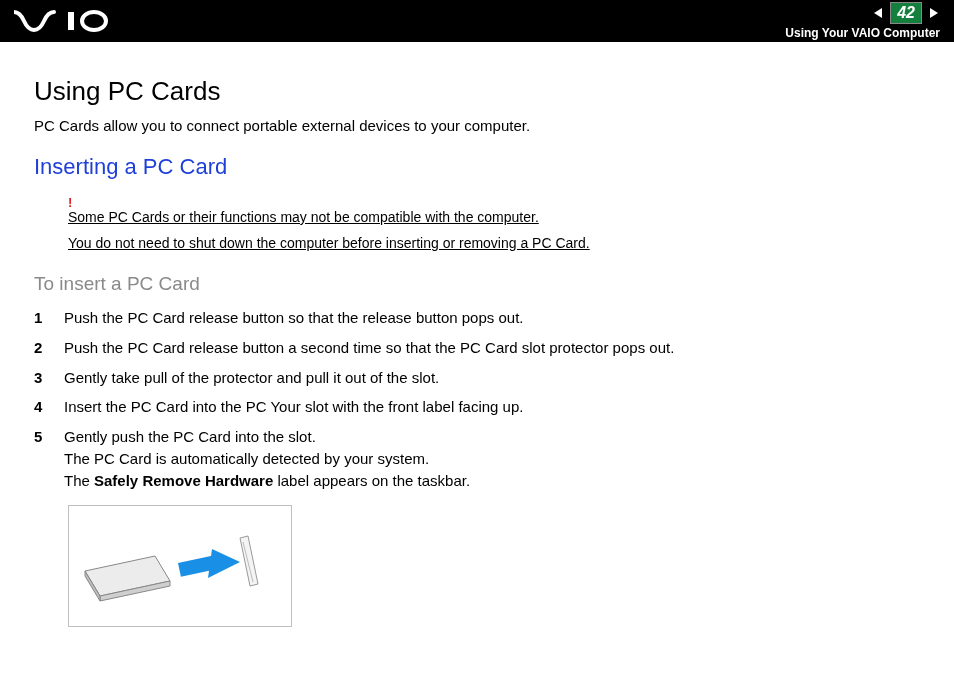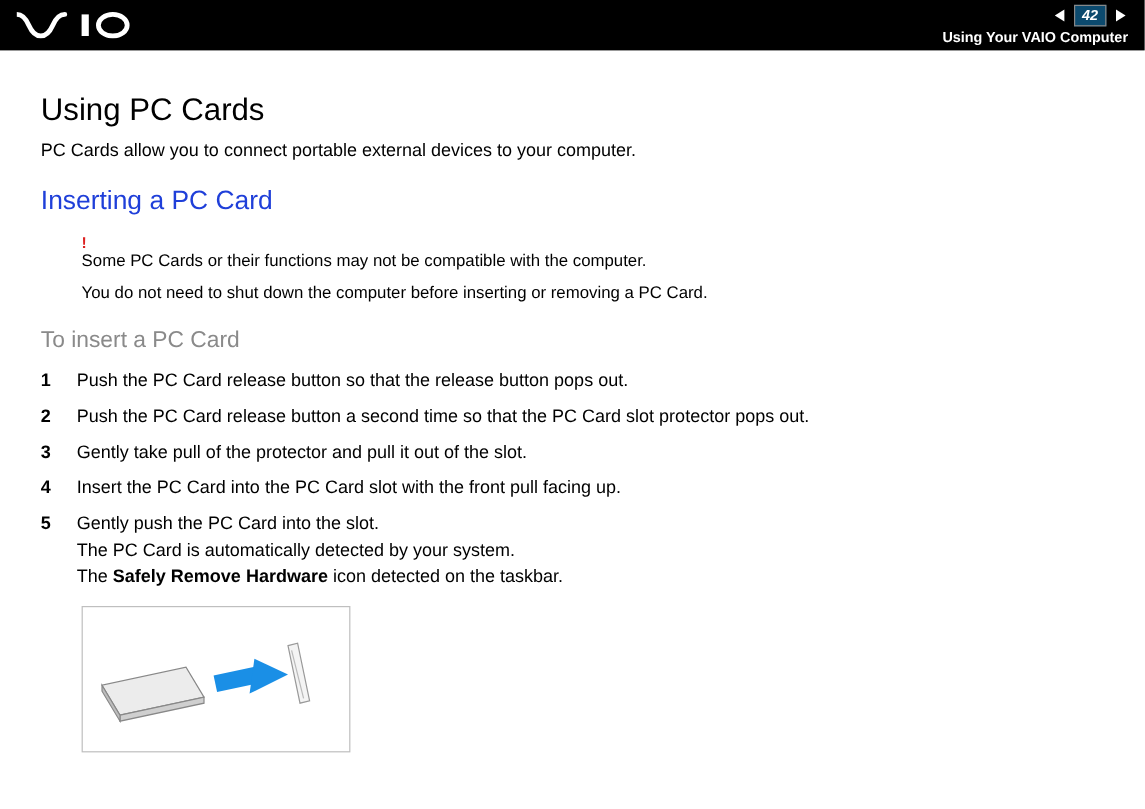--- a/index.html
+++ b/index.html
@@ -34,23 +34,23 @@
     align-items: center;
     gap: 6px;
   }
   .nav-arrow {
     display: inline-flex;
     align-items: center;
     cursor: pointer;
   }
   .nav-arrow-left svg { transform: rotate(180deg); }
   .page-chip {
-    background: #0c4a6e;
+    background: #15803d;
     color: #fff;
-    font-size: 12px;
+    font-size: 16px;
     font-style: italic;
     font-weight: bold;
     padding: 1px 6px;
     border: 1px solid #888;
   }
   .nav-sub {
     color: #fff;
     font-size: 12px;
     font-weight: bold;
     text-align: center;
@@ -83,20 +83,21 @@
     color: #d22;
     font-weight: bold;
     font-size: 13px;
     line-height: 1;
   }
   .note-text {
     font-family: Arial, Helvetica, sans-serif;
     font-size: 14px;
     color: #000;
     margin-bottom: 10px;
+    text-decoration: underline;
   }
   h3.sub-title {
     font-size: 19px;
     font-weight: normal;
     color: #8a8a8a;
     margin-bottom: 12px;
   }
   ol.steps {
     list-style: none;
     counter-reset: none;
@@ -181,28 +182,28 @@
     <li>
       <span class="num">2</span>
       <span class="step-body">Push the PC Card release button a second time so that the PC Card slot protector pops out.</span>
     </li>
     <li>
       <span class="num">3</span>
       <span class="step-body">Gently take pull of the protector and pull it out of the slot.</span>
     </li>
     <li>
       <span class="num">4</span>
-      <span class="step-body">Insert the PC Card into the PC Card slot with the front pull facing up.</span>
+      <span class="step-body">Insert the PC Card into the PC Your slot with the front label facing up.</span>
     </li>
     <li>
       <span class="num">5</span>
       <span class="step-body">
         <span>Gently push the PC Card into the slot.</span><br>
         <span>The PC Card is automatically detected by your system.</span><br>
-        <span>The </span><span class="bold">Safely Remove Hardware</span><span> icon detected on the taskbar.</span>
+        <span>The </span><span class="bold">Safely Remove Hardware</span><span> label appears on the taskbar.</span>
       </span>
     </li>
   </ol>
 
   <div class="illustration">
     <svg width="200" height="100" viewBox="0 0 200 100">
 
       <polygon points="20,80 90,65 75,40 5,55" fill="#ececec" stroke="#888" stroke-width="1"></polygon>
       <polygon points="20,80 90,65 90,70 20,85" fill="#cfcfcf" stroke="#888" stroke-width="1"></polygon>
       <polygon points="5,55 20,80 20,85 5,60" fill="#bdbdbd" stroke="#888" stroke-width="1"></polygon>

